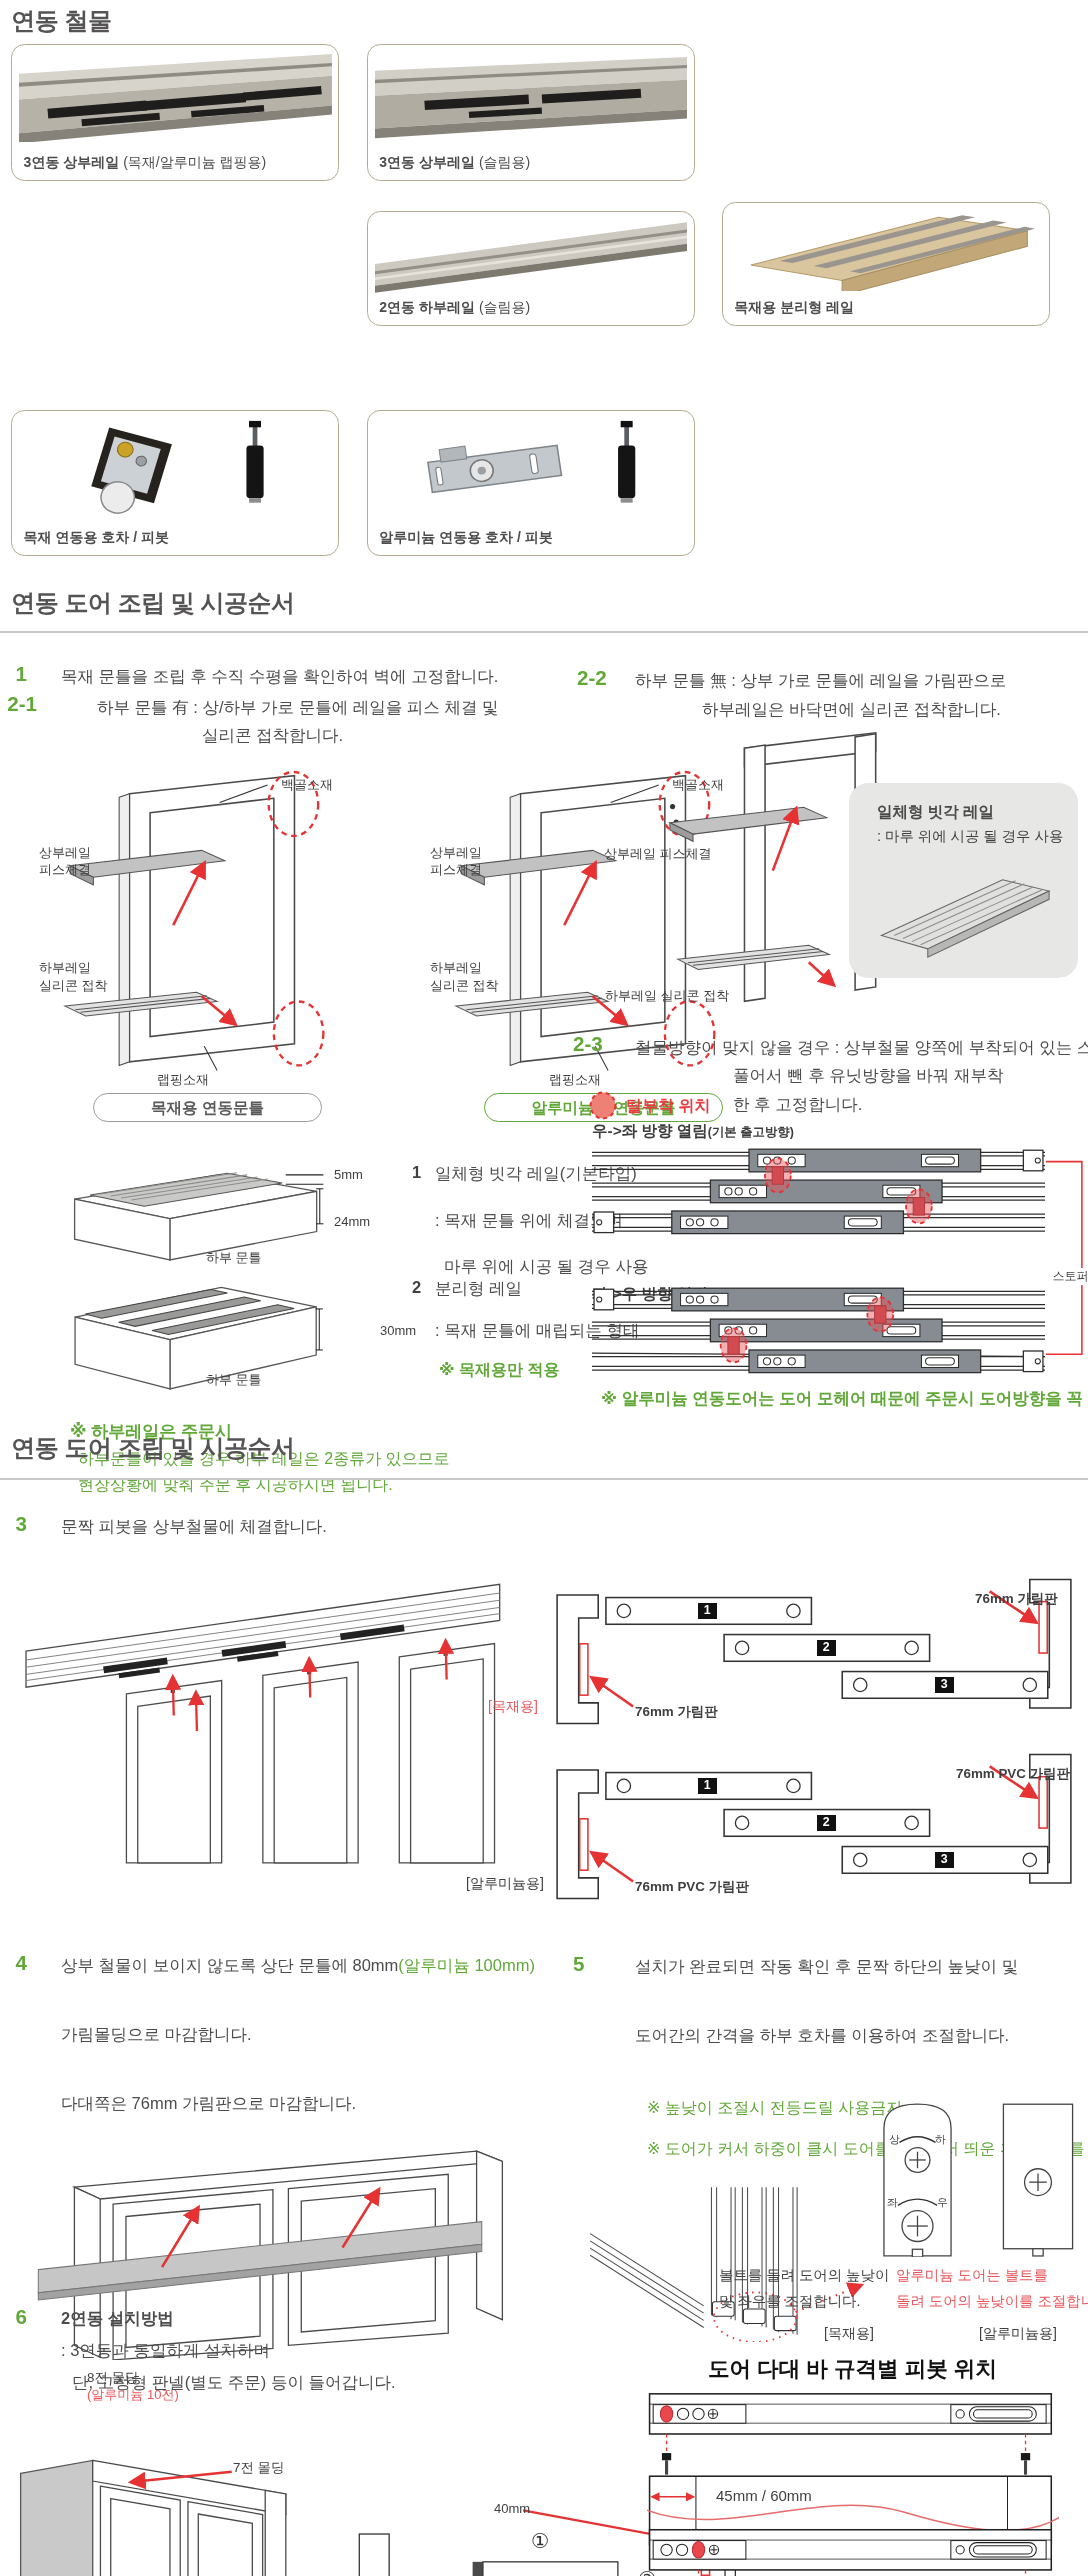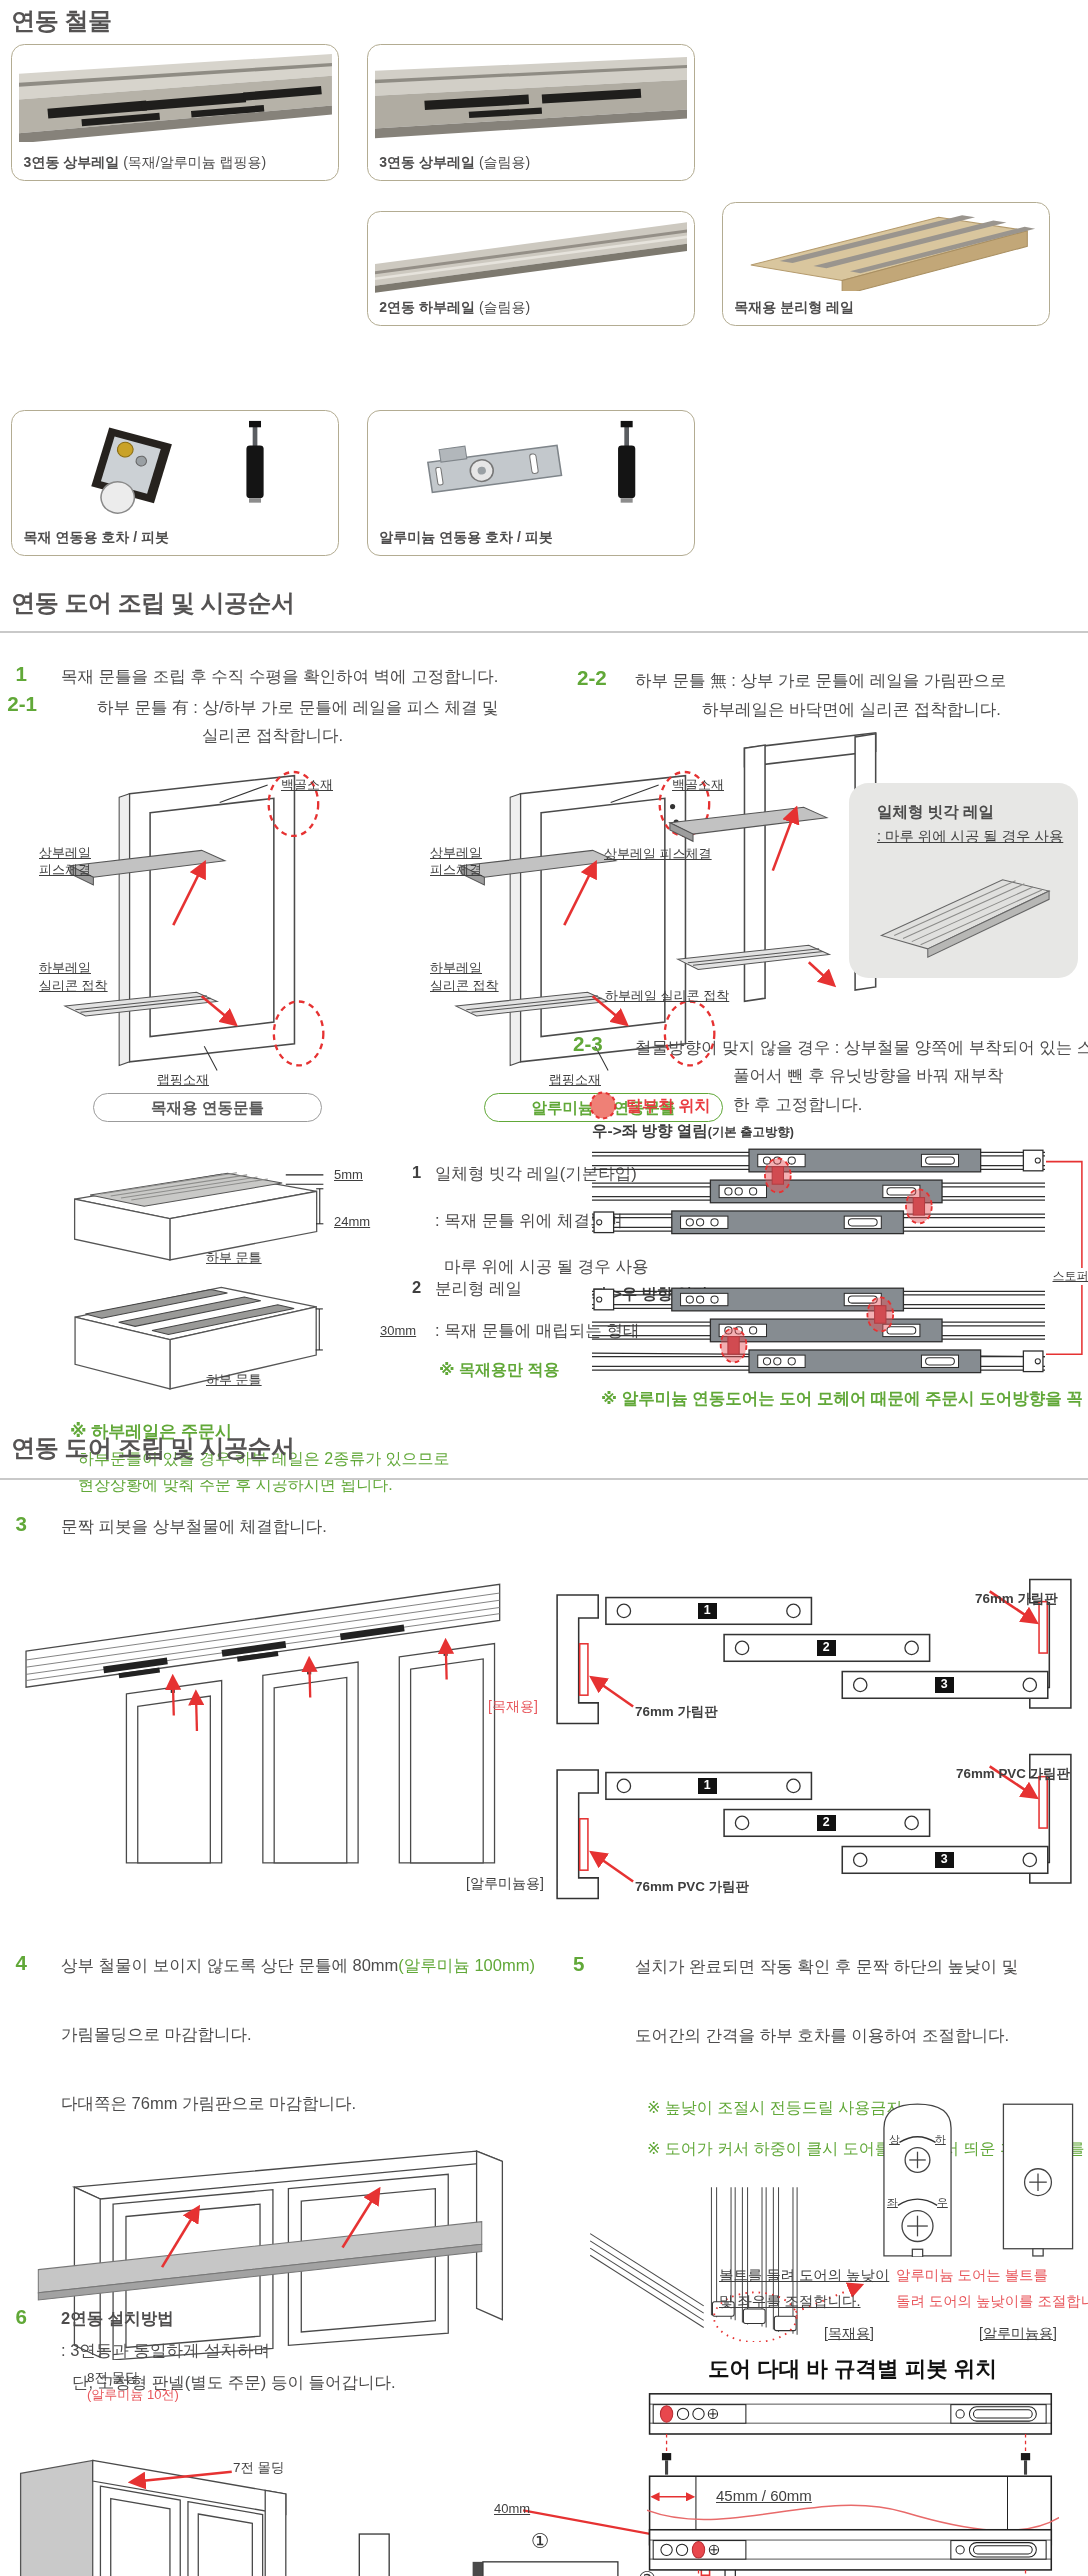--- a/index.html
+++ b/index.html
@@ -7,21 +7,21 @@
         font-family:"Liberation Sans","DejaVu Sans",sans-serif;color:#4d4c4c;}
   .abs{position:absolute;}
   .h1{font-size:24px;font-weight:bold;color:#555353;letter-spacing:-0.5px;}
   .hr{height:2.1px;background:#c9c9c9;}
   .card{position:absolute;border:1px solid #b3ac92;border-radius:13.4px;background:#fff;overflow:hidden;}
   .card .ph{position:absolute;left:2%;top:4%;width:96%;height:68%;}
   .card .lb{position:absolute;left:11.3px;bottom:8.2px;font-size:14px;font-weight:bold;color:#4d4c4c;white-space:nowrap;}
   .card .lb .var{font-weight:normal;}
   .stepnum{font-size:20.6px;font-weight:bold;color:#61a838;}
   .steptext{font-size:16.5px;color:#4d4c4c;white-space:nowrap;}
-  .small{font-size:13px;color:#3f3f3f;white-space:nowrap;text-decoration:underline;}
+  .small{font-size:13px;color:#3f3f3f;white-space:nowrap;}
   .smallb{font-size:13.4px;font-weight:bold;color:#3f3f3f;white-space:nowrap;}
   .green{color:#61a838;}
   .greennote{font-size:16px;color:#61a838;white-space:nowrap;}
   .red{color:#ea3b40;}
   .salmon{color:#e8575c;}
   .pill{position:absolute;border:1.5px solid #9b9b9b;border-radius:20.6px;text-align:center;
         font-size:15.5px;font-weight:bold;color:#5a5a5a;background:#fff;line-height:27px;height:27px;}
   .pill.g{border-color:#61a838;color:#61a838;}
   .graybox{position:absolute;background:#e7e7e5;border-radius:19.6px;}
   .dirlbl{font-size:15.5px;font-weight:bold;color:#3c3c3c;white-space:nowrap;margin-top:23px;}

